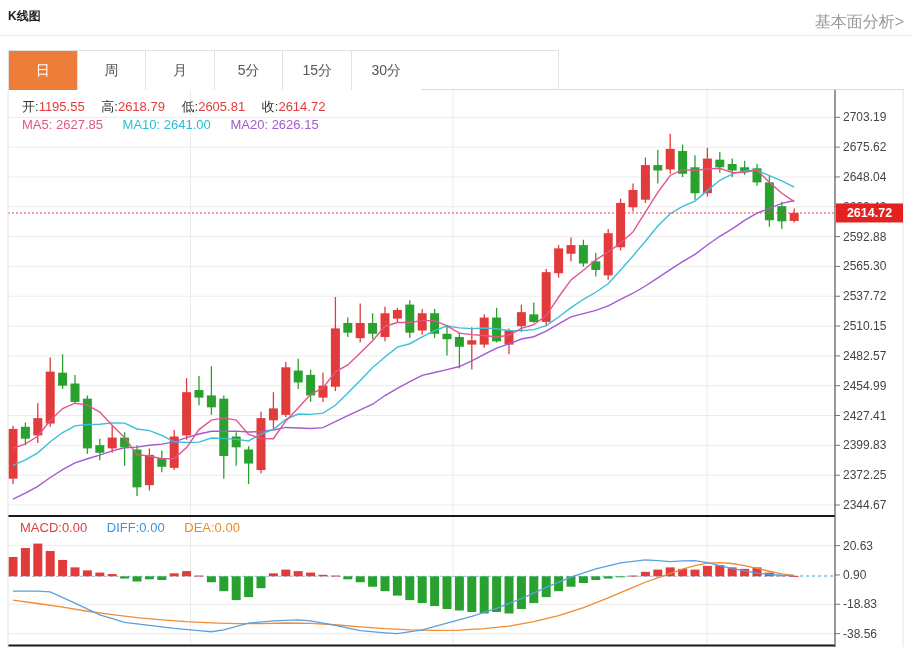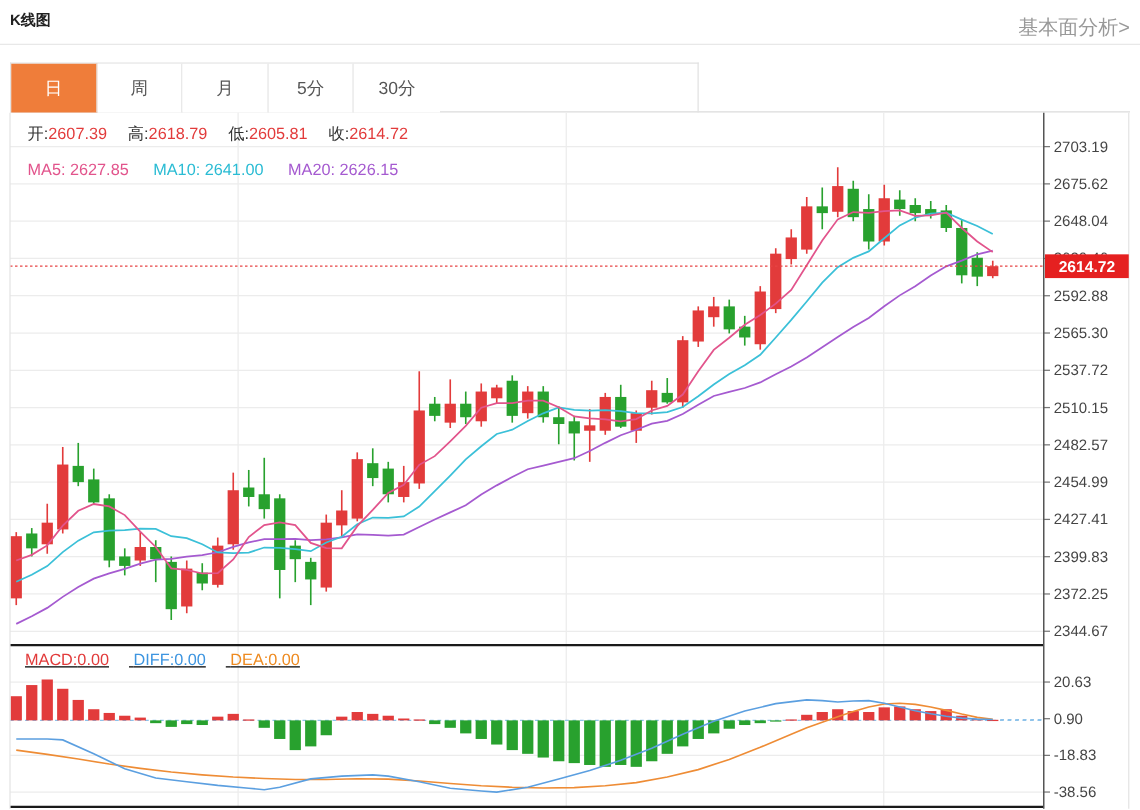--- a/index.html
+++ b/index.html
@@ -10,22 +10,22 @@
   .top-divider{position:absolute;left:0;top:35px;width:912px;height:1px;background:#e8e8e8;}
   .tabbar{position:absolute;left:8px;top:50px;width:896px;height:40px;border-bottom:1px solid #dcdcdc;box-sizing:border-box;}
   .tabs{display:flex;height:40px;width:551px;border:1px solid #e2e2e2;border-bottom:none;box-sizing:border-box;}
   .tab{flex:0 0 68.6px;display:flex;align-items:center;justify-content:center;
        font-size:14px;color:#555;border-right:1px solid #e2e2e2;box-sizing:border-box;cursor:pointer;background:#fff;}
   .tab:last-child{border-right:none;}
   .tab.active{background:#ef7d3a;color:#fff;}
   .chart-wrap{position:absolute;left:0;top:90px;width:912px;height:558px;}
   .legend-row{position:absolute;font-size:13px;white-space:nowrap;z-index:5;}
   .row-ohlc{left:22px;top:8px;}
-  .row-ma{left:22px;top:38px;}
-  .row-macd{left:20px;top:430px;text-decoration:underline;}
+  .row-ma{left:22px;top:27px;}
+  .row-macd{left:20px;top:430px;}
   .lbl{color:#333;}
   .pair{margin-right:13px;}
   .v-red{color:#e23b3b;}
   .ma-item{margin-right:16px;}
   .c-ma5{color:#e2548c;}
   .c-ma10{color:#2bbcd4;}
   .c-ma20{color:#a55ad0;}
   .c-macd{color:#e23b3b;}
   .c-diff{color:#3d95e0;}
   .c-dea{color:#ee8a1f;}
@@ -38,20 +38,21 @@
 <div class="page-title">K线图</div>
 <a class="fund-link" href="#">基本面分析&gt;</a>
 <div class="top-divider"></div>
 
 <div class="tabbar">
   <div class="tabs">
     <div class="tab active">日</div>
     <div class="tab">周</div>
     <div class="tab">月</div>
     <div class="tab">5分</div>
+    <div class="tab">15分</div>
     <div class="tab">30分</div>
   </div>
 </div>
 
 <div class="chart-wrap">
   <svg id="chart-svg" width="912" height="558">
     <g id="g-grid">
         <line x1="8" y1="27.3" x2="835" y2="27.3" stroke="#ececec" stroke-width="1"></line>
         <line x1="8" y1="57.11392669865018" x2="835" y2="57.11392669865018" stroke="#ececec" stroke-width="1"></line>
         <line x1="8" y1="86.93866729889557" x2="835" y2="86.93866729889557" stroke="#ececec" stroke-width="1"></line>
@@ -330,21 +331,21 @@
         <line x1="8" y1="0" x2="8" y2="557" stroke="#e4e4e4" stroke-width="1"></line>
         <line x1="903" y1="0" x2="903" y2="557" stroke="#e4e4e4" stroke-width="1"></line>
       </g>
     <g id="g-tag">
         <rect x="836" y="113.47058741492832" width="67" height="19" fill="#e52020"></rect>
         <text x="869.5" y="127.47058741492832" font-size="12.5" font-weight="bold" fill="#fff" text-anchor="middle">2614.72</text>
       </g>
   </svg>
 
   <div class="legend-row row-ohlc">
-    <span class="pair"><span class="lbl">开:</span><span class="v-red">2607.39</span></span>
+    <span class="pair"><span class="lbl">开:</span><span class="v-red">1195.55</span></span>
     <span class="pair"><span class="lbl">高:</span><span class="v-red">2618.79</span></span>
     <span class="pair"><span class="lbl">低:</span><span class="v-red">2605.81</span></span>
     <span class="pair"><span class="lbl">收:</span><span class="v-red">2614.72</span></span>
   </div>
 
   <div class="legend-row row-ma">
     <span class="ma-item c-ma5"><span>MA5:</span> <span>2627.85</span></span>
     <span class="ma-item c-ma10"><span>MA10:</span> <span>2641.00</span></span>
     <span class="ma-item c-ma20"><span>MA20:</span> <span>2626.15</span></span>
   </div>

